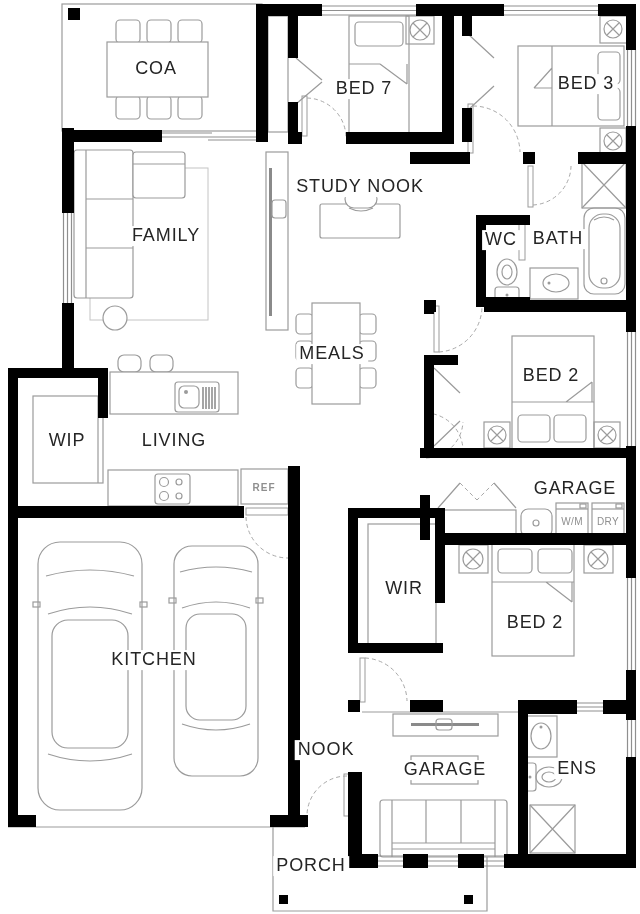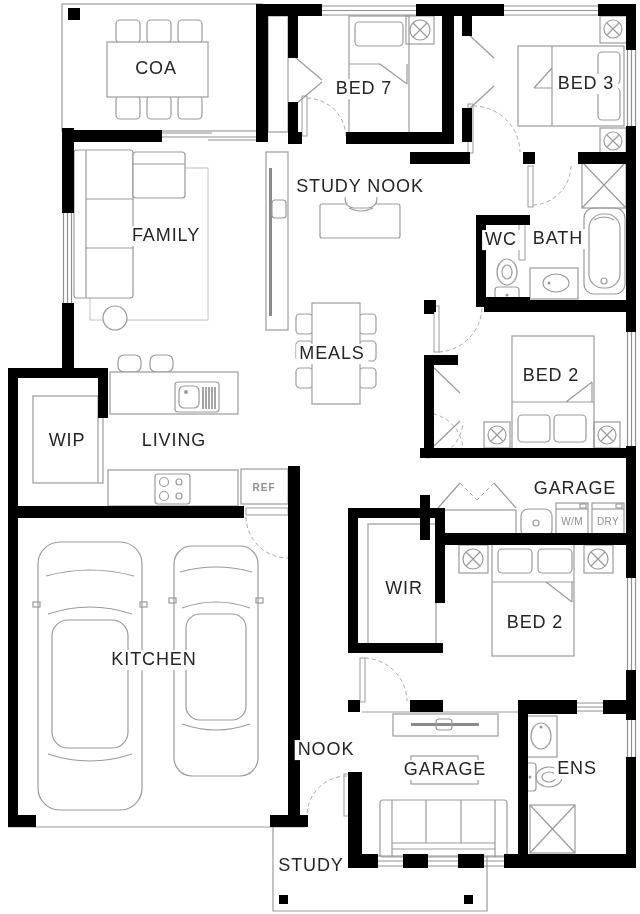--- a/index.html
+++ b/index.html
@@ -386,19 +386,19 @@
   <div class="lbl" style="left:551px;top:376px">BED 2</div>
   <div class="lbl" style="left:67px;top:441px">WIP</div>
   <div class="lbl" style="left:174px;top:441px">LIVING</div>
   <div class="lbl" style="left:575px;top:489px">GARAGE</div>
   <div class="lbl" style="left:154px;top:660px">KITCHEN</div>
   <div class="lbl" style="left:404px;top:589px">WIR</div>
   <div class="lbl" style="left:535px;top:623px">BED 2</div>
   <div class="lbl" style="left:326px;top:750px">NOOK</div>
   <div class="lbl" style="left:445px;top:770px">GARAGE</div>
   <div class="lbl" style="left:577px;top:769px">ENS</div>
-  <div class="lbl" style="left:311px;top:866px">STUDY</div>
+  <div class="lbl" style="left:311px;top:866px">PORCH</div>
 
   <div class="lbl lbl-ref" style="left:264px;top:487px">REF</div>
   <div class="lbl lbl-sm" style="left:572px;top:521px">W/M</div>
   <div class="lbl lbl-sm" style="left:608px;top:521px">DRY</div>
 
 </div>
 
 </body></html>

